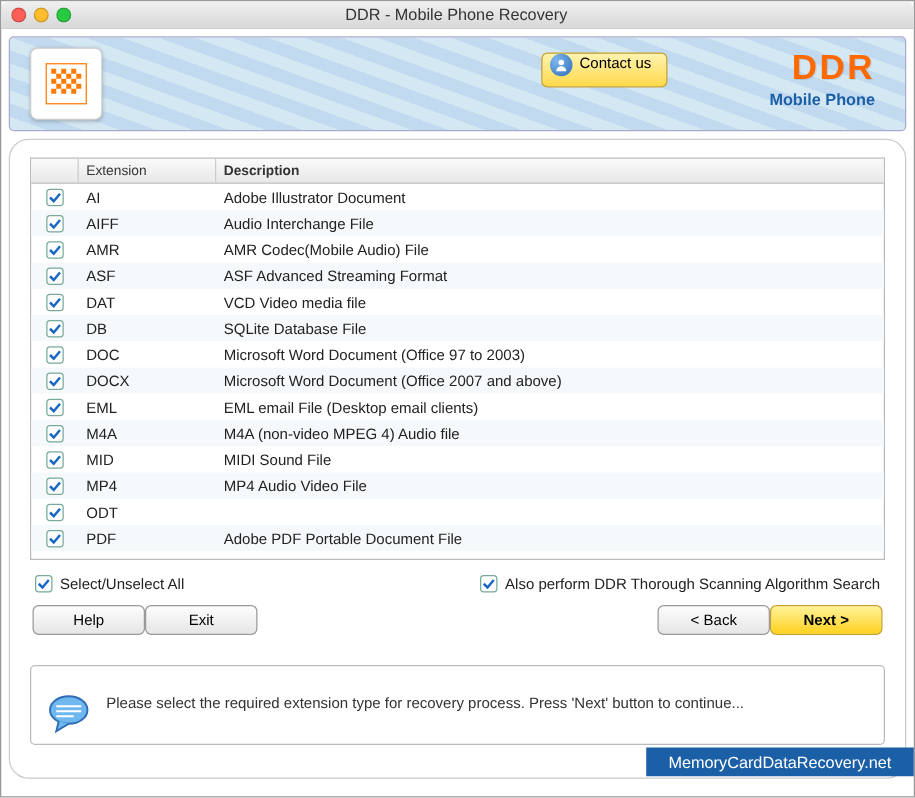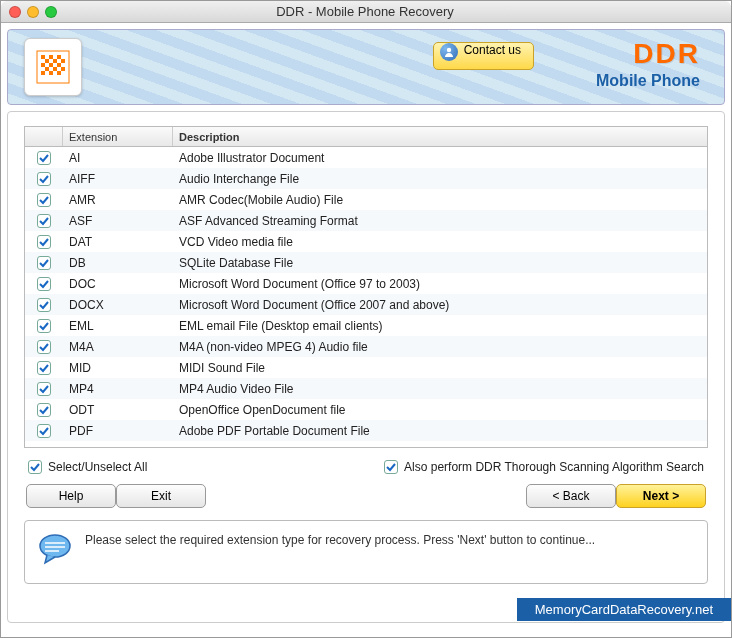--- a/index.html
+++ b/index.html
@@ -12,42 +12,42 @@
 .tlight.yellow { background: #ffbd2e; }
 .tlight.green { background: #28ca42; }
 .titletext { flex: 1; text-align: center; font-size: 13px; color: #333; margin-left: -50px; }
 .banner { margin: 6px; height: 76px; border: 1px solid #aac; border-radius: 4px; background: repeating-linear-gradient(20deg, #d4e8f4 0, #d4e8f4 10px, #c2daf0 10px, #c2daf0 20px); display: flex; align-items: center; padding: 0 16px; position: relative; }
 .logo-box { width: 58px; height: 58px; background: #fff; border: 1px solid #ccc; border-radius: 6px; display: flex; align-items: center; justify-content: center; box-shadow: 0 1px 3px rgba(0,0,0,0.2); }
 .logo-box svg { width: 40px; height: 40px; }
 .contact-btn { position: absolute; right: 190px; top: 12px; height: 28px; padding: 0 12px 0 6px; background: linear-gradient(#fff3b0, #ffd94a); border: 1px solid #c9a227; border-radius: 5px; display: flex; align-items: flex-start; gap: 6px; font-size: 12px; cursor: pointer; }
 .contact-btn .cicon { width: 18px; height: 18px; border-radius: 50%; background: radial-gradient(circle at 30% 30%, #7fb8ef, #2e6cb5); display: flex; align-items: center; justify-content: center; }
 .brand { position: absolute; right: 24px; top: 8px; text-align: right; }
 .brand-ddr { font-size: 28px; font-weight: bold; color: #ff6a00; letter-spacing: 2px; text-shadow: 1px 1px 0 rgba(0,0,0,0.1); }
-.brand-sub { font-size: 16px; color: #1b5fa6; font-weight: bold; margin-top: 2px; }
-.content { margin: 6px; border: 1px solid #ccc; border-radius: 4px; padding: 14px 16px 10px; height: 512px; position: relative; }
+.brand-sub { font-size: 13px; color: #1b5fa6; font-weight: bold; margin-top: 2px; }
+.content { margin: 6px; border: 1px solid #ccc; border-radius: 16px; padding: 14px 16px 10px; height: 512px; position: relative; }
 .table-wrap { border: 1px solid #bbb; height: 322px; overflow: hidden; background: #fff; }
 .thead { display: flex; background: linear-gradient(#fafafa, #e8e8e8); border-bottom: 1px solid #bbb; height: 20px; align-items: center; font-size: 11px; color: #333; }
 .thead .c1 { width: 38px; border-right: 1px solid #ccc; height: 100%; }
 .thead .c2 { width: 110px; padding-left: 6px; border-right: 1px solid #ccc; height: 100%; display: flex; align-items: center; }
 .thead .c3 { flex: 1; padding-left: 6px; height: 100%; display: flex; align-items: center; font-weight: bold; }
 .tbody { }
 .trow { display: flex; height: 21px; align-items: center; font-size: 12px; color: #222; }
 .trow:nth-child(even) { background: #f6f9fc; }
 .trow .c1 { width: 38px; display: flex; justify-content: center; }
 .trow .c2 { width: 110px; padding-left: 6px; }
 .trow .c3 { flex: 1; padding-left: 6px; }
 .chk { width: 14px; height: 14px; border: 1px solid #7a9; border-radius: 3px; background: #fff; display: flex; align-items: center; justify-content: center; }
 .chk svg { width: 10px; height: 10px; }
 .options-row { display: flex; justify-content: space-between; align-items: center; margin-top: 12px; padding: 0 4px; }
 .opt { display: flex; align-items: center; gap: 6px; font-size: 12px; color: #222; }
 .btns-row { display: flex; justify-content: space-between; margin-top: 10px; padding: 0 2px; }
 .btns-left, .btns-right { display: flex; gap: 0; }
 .btn { min-width: 90px; height: 24px; border: 1px solid #999; border-radius: 5px; background: linear-gradient(#fdfdfd, #e6e6e6); font-size: 12px; display: flex; align-items: center; justify-content: center; cursor: pointer; }
 .btn.primary { background: linear-gradient(#fff29a, #ffd21f); border-color: #c9a227; font-weight: bold; }
-.hint-box { margin-top: 12px; border: 1px solid #bbb; border-radius: 4px; padding: 10px 12px; display: flex; gap: 12px; align-items: flex-start; height: 64px; }
+.hint-box { margin-top: 24px; border: 1px solid #bbb; border-radius: 4px; padding: 20px 12px; display: flex; gap: 12px; align-items: flex-start; height: 64px; }
 .hint-icon { width: 36px; height: 36px; flex-shrink: 0; }
 .hint-text { font-size: 12px; color: #333; line-height: 1.5; text-align: justify; }
 .footer-link { position: absolute; right: 0; bottom: 16px; background: #1b5fa6; color: #fff; font-size: 13px; padding: 4px 18px; }
 </style>
 </head>
 <body>
 
 <div class="window">
   <div class="titlebar">
     <div class="traffic">
@@ -238,21 +238,20 @@
           </div>
           <div class="trow">
             <div class="c1">
               <span class="chk">
                 <svg viewBox="0 0 10 10">
                   <path d="M1 5 L4 8 L9 2" stroke="#1868c4" stroke-width="2" fill="none"></path>
                 </svg>
               </span>
             </div>
             <div class="c2">ODT</div>
-            <div class="c3">OpenOffice OpenDocument file</div>
           </div>
           <div class="trow">
             <div class="c1">
               <span class="chk">
                 <svg viewBox="0 0 10 10">
                   <path d="M1 5 L4 8 L9 2" stroke="#1868c4" stroke-width="2" fill="none"></path>
                 </svg>
               </span>
             </div>
             <div class="c2">PDF</div>

